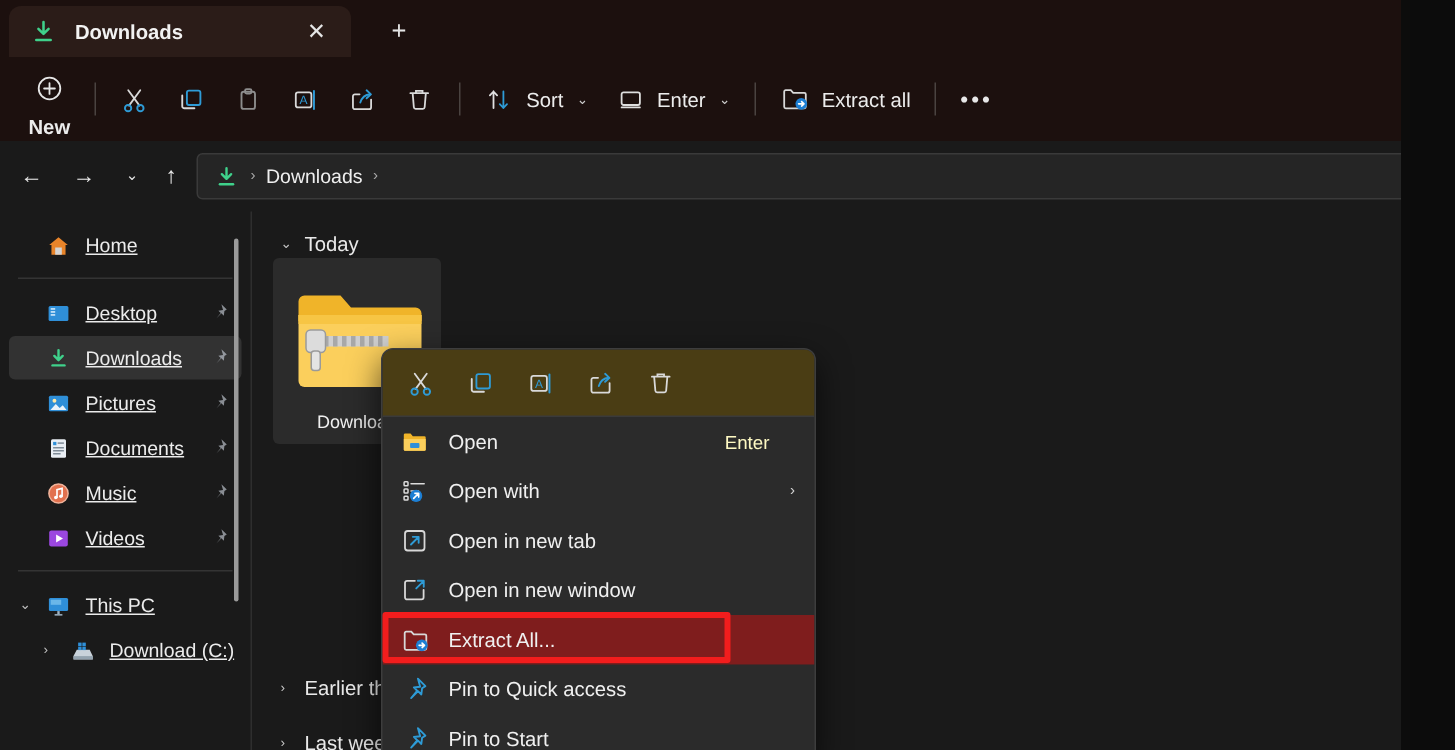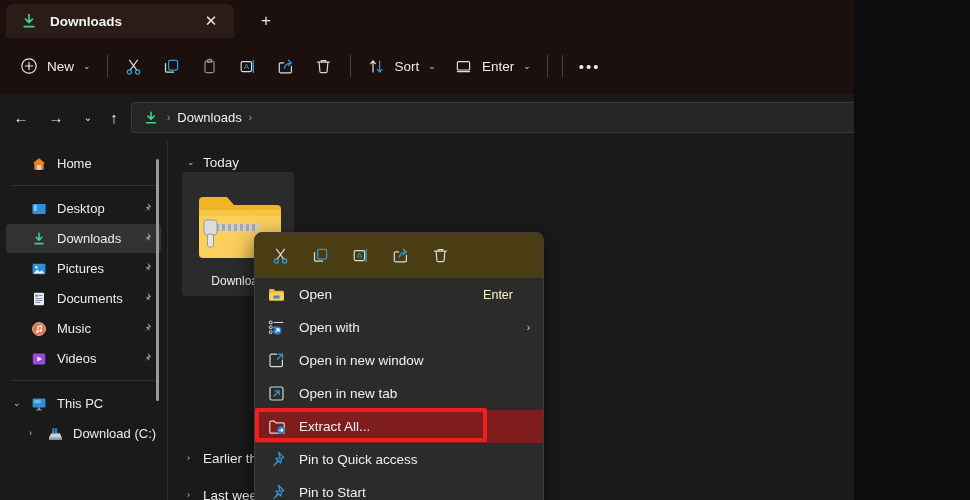--- a/index.html
+++ b/index.html
@@ -4,21 +4,21 @@
 <style>
   * { box-sizing: border-box; margin: 0; padding: 0; }
   html, body {
     width: 970px; height: 500px;
     background: #0c0c0c;
     font-family: "Liberation Sans", sans-serif;
     overflow: hidden;
   }
   .app {
     position: relative;
-    width: 854px; height: 500px;
+    width: 934px; height: 500px;
     background: #1a1a1a;
     overflow: hidden;
   }
 
   
   .titlebar {
     position: absolute; top: 0; left: 0;
     width: 970px; height: 38px;
     background: #1c100e;
   }
@@ -62,21 +62,21 @@
     padding-left: 10px;
   }
   .tb-btn {
     height: 34px;
     display: flex; align-items: center;
     gap: 8px;
     padding: 0 9px;
     border-radius: 5px;
     color: #ececec; font-size: 13.5px;
   }
-  .tb-btn.lbl { font-weight: normal; }
+  .tb-btn.lbl { font-weight: bold; flex-direction: column; }
   .tb-ico {
     width: 20px; height: 20px; flex: 0 0 20px;
     display: flex; align-items: center; justify-content: center;
   }
   .tb-sep {
     width: 1px; height: 22px;
     background: #4a4340;
     margin: 0 7px;
   }
   .chev { font-size: 9px; color: #cfcfcf; margin-left: 1px; }
@@ -117,21 +117,21 @@
     border-right: 1px solid #2e2e2e;
     padding-top: 7px;
   }
   .sb-item {
     position: relative;
     height: 29px;
     display: flex; align-items: center;
     margin: 1px 6px;
     padding-left: 24px;
     border-radius: 4px;
-    color: #ececec; font-size: 13px;
+    color: #ececec; font-size: 13px; text-decoration: underline;
   }
   .sb-item.sel { background: #323232; }
   .sb-ico {
     width: 17px; height: 17px; flex: 0 0 17px;
     margin-right: 10px;
     display: flex; align-items: center; justify-content: center;
   }
   .sb-pin {
     position: absolute; right: 8px; top: 7px;
     width: 14px; height: 14px;
@@ -350,20 +350,30 @@
           <rect x="3.4" y="4.6" width="12.2" height="8.4" rx="1.3" fill="none" stroke="#dedede" stroke-width="1.2"></rect>
           <path d="M3.4 14.6h12.2" stroke="#dedede" stroke-width="1.2" stroke-linecap="round"></path>
         </svg>
       </span>
       <span>Enter</span>
       <span class="chev">⌄</span>
     </div>
 
     <div class="tb-sep"></div>
 
+    <div class="tb-btn">
+      <span class="tb-ico">
+        <svg width="20" height="20" viewBox="0 0 20 20">
+          <path d="M2.8 15.2V5.1a1 1 0 0 1 1-1h3.4l1.6 1.8h7.4a1 1 0 0 1 1 1v8.3a1 1 0 0 1-1 1H3.8a1 1 0 0 1-1-1z" fill="none" stroke="#d8d8d8" stroke-width="1.2"></path>
+          <circle cx="14.2" cy="13.2" r="3.9" fill="#1d7fd4"></circle>
+          <path d="M12.4 13.2h3.5M14.4 11.7l1.6 1.5-1.6 1.5" stroke="#fff" stroke-width="1.1" fill="none" stroke-linecap="round" stroke-linejoin="round"></path>
+        </svg>
+      </span>
+      <span>Extract all</span>
+    </div>
 
     <div class="tb-sep"></div>
 
     <div class="tb-btn">
       <span class="dots">•••</span>
     </div>
   </div>
 
   <div class="addrbar">
     <div style="position:absolute;left:6px;top:8px;" class="nav-btn">←</div>
@@ -636,35 +646,35 @@
           <path d="M8.8 14.2l3.2-3.2M9.6 10.9h2.5v2.5" stroke="#fff" stroke-width="1.1" fill="none" stroke-linecap="round" stroke-linejoin="round"></path>
         </svg>
       </span>
       <span>Open with</span>
       <span class="ctx-sub">›</span>
     </div>
 
     <div class="ctx-item">
       <span class="ctx-ico">
         <svg width="19" height="19" viewBox="0 0 19 19">
+          <rect x="3" y="3" width="13" height="13" rx="1.8" fill="none" stroke="#d8d8d8" stroke-width="1.2"></rect>
+          <path d="M7 12l5-5M8.2 6.9h3.9v3.9" stroke="#2e9bd6" stroke-width="1.25" fill="none" stroke-linecap="round" stroke-linejoin="round"></path>
+        </svg>
+      </span>
+      <span>Open in new tab</span>
+    </div>
+
+    <div class="ctx-item">
+      <span class="ctx-ico">
+        <svg width="19" height="19" viewBox="0 0 19 19">
           <path d="M9.6 3.2H4.4a1.4 1.4 0 0 0-1.4 1.4v9.6a1.4 1.4 0 0 0 1.4 1.4H14a1.4 1.4 0 0 0 1.4-1.4V9.2" fill="none" stroke="#d8d8d8" stroke-width="1.2" stroke-linecap="round"></path>
           <path d="M10.5 8.3l4.9-4.9M11.5 3.2h4v4" stroke="#2e9bd6" stroke-width="1.25" fill="none" stroke-linecap="round" stroke-linejoin="round"></path>
         </svg>
       </span>
       <span>Open in new window</span>
-    </div>
-
-    <div class="ctx-item">
-      <span class="ctx-ico">
-        <svg width="19" height="19" viewBox="0 0 19 19">
-          <rect x="3" y="3" width="13" height="13" rx="1.8" fill="none" stroke="#d8d8d8" stroke-width="1.2"></rect>
-          <path d="M7 12l5-5M8.2 6.9h3.9v3.9" stroke="#2e9bd6" stroke-width="1.25" fill="none" stroke-linecap="round" stroke-linejoin="round"></path>
-        </svg>
-      </span>
-      <span>Open in new tab</span>
     </div>
 
     <div class="ctx-item hl">
       <span class="ctx-ico">
         <svg width="20" height="20" viewBox="0 0 20 20">
           <path d="M2.8 15.2V5.1a1 1 0 0 1 1-1h3.4l1.6 1.8h7.4a1 1 0 0 1 1 1v8.3a1 1 0 0 1-1 1H3.8a1 1 0 0 1-1-1z" fill="none" stroke="#d8d8d8" stroke-width="1.2"></path>
           <circle cx="14.2" cy="13.2" r="3.9" fill="#1d7fd4"></circle>
           <path d="M12.4 13.2h3.5M14.4 11.7l1.6 1.5-1.6 1.5" stroke="#fff" stroke-width="1.1" fill="none" stroke-linecap="round" stroke-linejoin="round"></path>
         </svg>
       </span>

